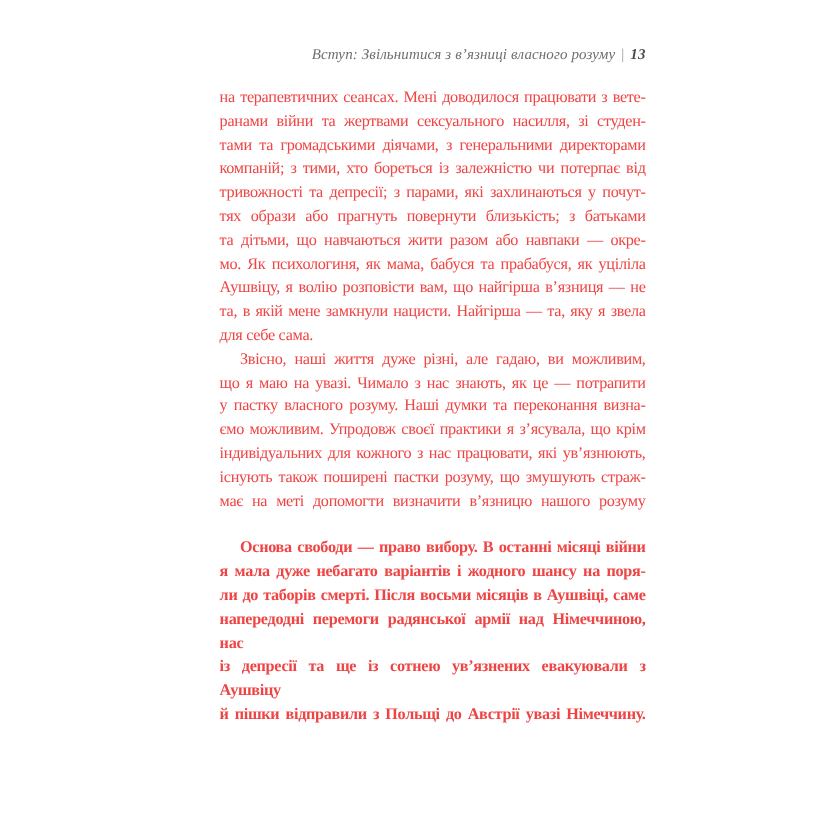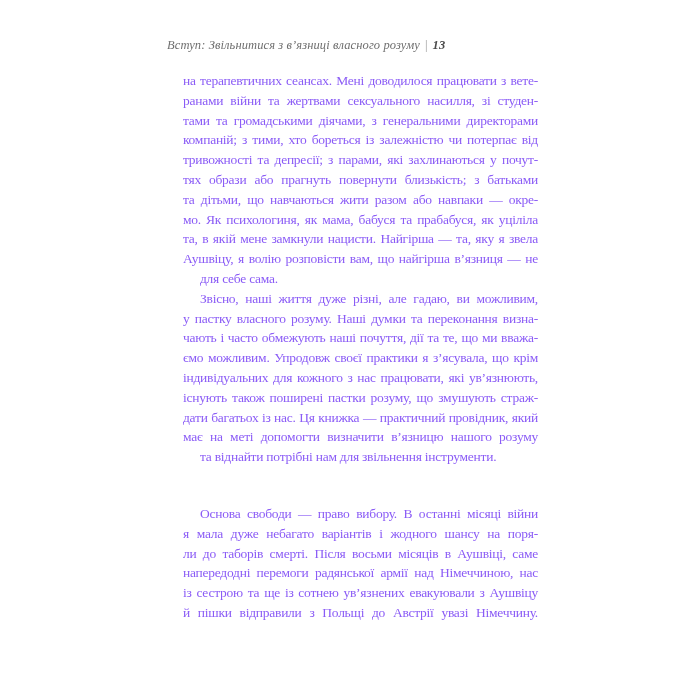--- a/index.html
+++ b/index.html
@@ -11,22 +11,23 @@
     position: relative;
     width: 700px;
     height: 700px;
     background: #ffffff;
     font-family: "Liberation Serif", "DejaVu Serif", serif;
     overflow: hidden;
   }
   .running-header {
     position: absolute;
     top: 38px;
-    left: 167px;
+    left: 183px;
     width: 355px;
+    text-align: right;
     font-style: italic;
     font-size: 12.5px;
     line-height: 15px;
     color: #6f6f6f;
     letter-spacing: 0.1px;
     white-space: nowrap;
   }
   .rh-sep {
     margin: 0 5px;
     color: #9a9a9a;
@@ -34,68 +35,66 @@
   }
   .rh-num {
     font-weight: bold;
     color: #4c4c4c;
   }
   .text-block {
     position: absolute;
     top: 71px;
     left: 183px;
     width: 355px;
-    color: #8b5cf6;
+    color: #ef4444;
     font-size: 13.5px;
     line-height: 19.8px;
     letter-spacing: -0.25px;
   }
   .para { margin: 0; }
-  .para.section-gap { margin-top: 37px; }
+  .para.section-gap { margin-top: 19px; font-weight: bold; }
   .line {
     text-align: justify;
     text-align-last: justify;
   }
-  .line.last { text-align-last: left; margin-left: 17px; }
+  .line.last { text-align-last: left; }
   .line.indent { padding-left: 17px; }
 </style>
 </head>
 <body>
 
 <div class="page">
   <div class="running-header">
     <span class="rh-title">Вступ: Звільнитися з в’язниці власного розуму</span><span class="rh-sep">|</span><span class="rh-num">13</span>
   </div>
   <div class="text-block" id="text-block">
       <div class="para">
         <div class="line">на терапевтичних сеансах. Мені доводилося працювати з вете-</div>
         <div class="line">ранами війни та жертвами сексуального насилля, зі студен-</div>
         <div class="line">тами та громадськими діячами, з генеральними директорами</div>
         <div class="line">компаній; з тими, хто бореться із залежністю чи потерпає від</div>
         <div class="line">тривожності та депресії; з парами, які захлинаються у почут-</div>
         <div class="line">тях образи або прагнуть повернути близькість; з батьками</div>
         <div class="line">та дітьми, що навчаються жити разом або навпаки — окре-</div>
         <div class="line">мо. Як психологиня, як мама, бабуся та прабабуся, як уціліла</div>
+        <div class="line">Аушвіцу, я волію розповісти вам, що найгірша в’язниця — не</div>
         <div class="line">та, в якій мене замкнули нацисти. Найгірша — та, яку я звела</div>
-        <div class="line">Аушвіцу, я волію розповісти вам, що найгірша в’язниця — не</div>
         <div class="line last">для себе сама.</div>
       </div>
       <div class="para">
         <div class="line indent">Звісно, наші життя дуже різні, але гадаю, ви можливим,</div>
+        <div class="line">що я маю на увазі. Чимало з нас знають, як це — потрапити</div>
         <div class="line">у пастку власного розуму. Наші думки та переконання визна-</div>
-        <div class="line">чають і часто обмежують наші почуття, дії та те, що ми вважа-</div>
         <div class="line">ємо можливим. Упродовж своєї практики я з’ясувала, що крім</div>
         <div class="line">індивідуальних для кожного з нас працювати, які ув’язнюють,</div>
         <div class="line">існують також поширені пастки розуму, що змушують страж-</div>
-        <div class="line">дати багатьох із нас. Ця книжка — практичний провідник, який</div>
         <div class="line">має на меті допомогти визначити в’язницю нашого розуму</div>
-        <div class="line last">та віднайти потрібні нам для звільнення інструменти.</div>
       </div>
       <div class="para section-gap">
         <div class="line indent">Основа свободи — право вибору. В останні місяці війни</div>
         <div class="line">я мала дуже небагато варіантів і жодного шансу на поря-</div>
         <div class="line">ли до таборів смерті. Після восьми місяців в Аушвіці, саме</div>
         <div class="line">напередодні перемоги радянської армії над Німеччиною, нас</div>
-        <div class="line">із сестрою та ще із сотнею ув’язнених евакуювали з Аушвіцу</div>
+        <div class="line">із депресії та ще із сотнею ув’язнених евакуювали з Аушвіцу</div>
         <div class="line">й пішки відправили з Польщі до Австрії увазі Німеччину.</div>
       </div>
     </div>
 </div>
 
 </body></html>

